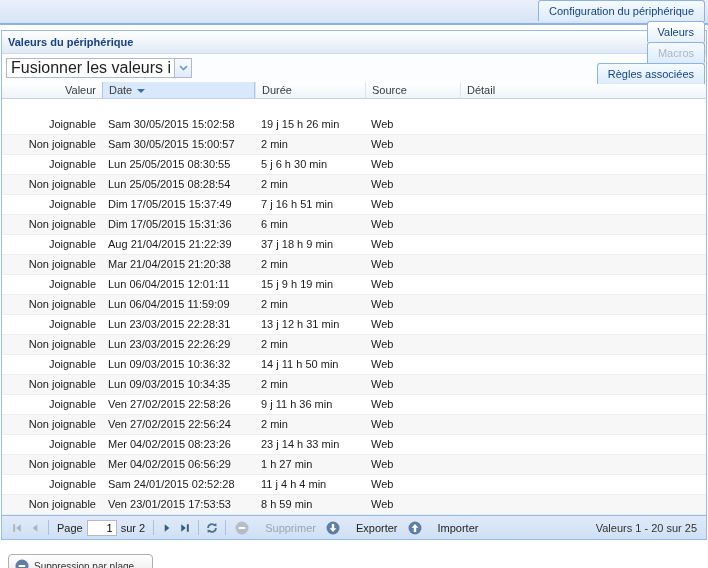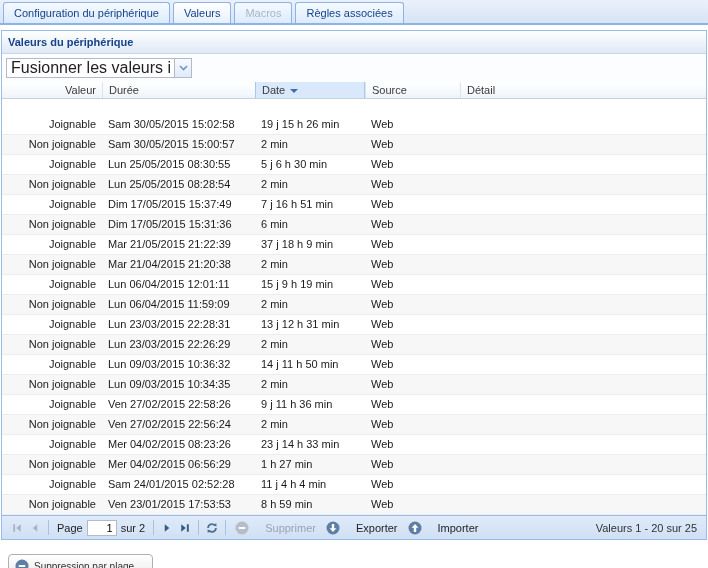--- a/index.html
+++ b/index.html
@@ -1,20 +1,20 @@
 <!DOCTYPE html>
 <html><head>
 <meta charset="utf-8">
 <style>
   * { box-sizing: border-box; margin: 0; padding: 0; }
   html,body { width:708px; height:568px; overflow:hidden; }
   body { font-family:"Liberation Sans", sans-serif; font-size:11px; background:#fff; color:#1a1a1a; }
 
   
-  .tabbar { height:25px; background:linear-gradient(#eaf1fb,#d6e4f5); border-bottom:2px solid #8db2e3; display:flex; align-items:flex-end; padding-left:3px; }
+  .tabbar { height:25px; background:linear-gradient(#eaf1fb,#d6e4f5); border-bottom:2px solid #8db2e3; display:flex; align-items:flex-end; padding-left:3px;flex-direction:column; }
   .tab { margin-right:3px; padding:4px 10px 4px 10px; border:1px solid #8db2e3; border-bottom:none; border-radius:3px 3px 0 0; background:linear-gradient(#f5faff,#dcebfc); color:#15428b; cursor:pointer; white-space:nowrap; }
   .tab.active { background:linear-gradient(#ffffff,#e6f0fc); }
   .tab.disabled { color:#a9b4c6; cursor:default; }
 
   
   .panel { margin:5px 1px 0 1px; border:1px solid #99bbe8; background:#fff; }
   .panel-header { height:23px; padding:5px 6px 0 6px; background:linear-gradient(#ffffff,#dfe9f5); border-bottom:1px solid #cad9ea; }
   .panel-title { font-weight:bold; color:#15428b; }
 
   
@@ -73,22 +73,22 @@
       <span class="combo-trigger">
         <svg width="9" height="6" viewBox="0 0 9 6">
             <path d="M1 1 L4.5 4.5 L8 1" fill="none" stroke="#7396c8" stroke-width="1.6"></path>
           </svg>
       </span>
     </span>
   </div>
 
   <div class="grid-header">
     <div class="hcell">Valeur</div>
+    <div class="hcell sorted"><span>Date</span><span class="sort-arrow"></span></div>
     <div class="hcell">Durée</div>
-    <div class="hcell sorted"><span>Date</span><span class="sort-arrow"></span></div>
     <div class="hcell">Source</div>
     <div class="hcell">Détail</div>
   </div>
 
   <div class="grid-body">
       <div class="grid-row">
         <div class="cell col-valeur">Joignable</div>
         <div class="cell col-date">Sam 30/05/2015 15:02:58</div>
         <div class="cell col-duree">19 j 15 h 26 min</div>
         <div class="cell col-source">Web</div>
@@ -124,21 +124,21 @@
       </div>
       <div class="grid-row alt">
         <div class="cell col-valeur">Non joignable</div>
         <div class="cell col-date">Dim 17/05/2015 15:31:36</div>
         <div class="cell col-duree">6 min</div>
         <div class="cell col-source">Web</div>
         <div class="cell col-detail"></div>
       </div>
       <div class="grid-row">
         <div class="cell col-valeur">Joignable</div>
-        <div class="cell col-date">Mar 21/05/2015 21:22:39</div>
+        <div class="cell col-date">Aug 21/04/2015 21:22:39</div>
         <div class="cell col-duree">37 j 18 h 9 min</div>
         <div class="cell col-source">Web</div>
         <div class="cell col-detail"></div>
       </div>
       <div class="grid-row alt">
         <div class="cell col-valeur">Non joignable</div>
         <div class="cell col-date">Mar 21/04/2015 21:20:38</div>
         <div class="cell col-duree">2 min</div>
         <div class="cell col-source">Web</div>
         <div class="cell col-detail"></div>

